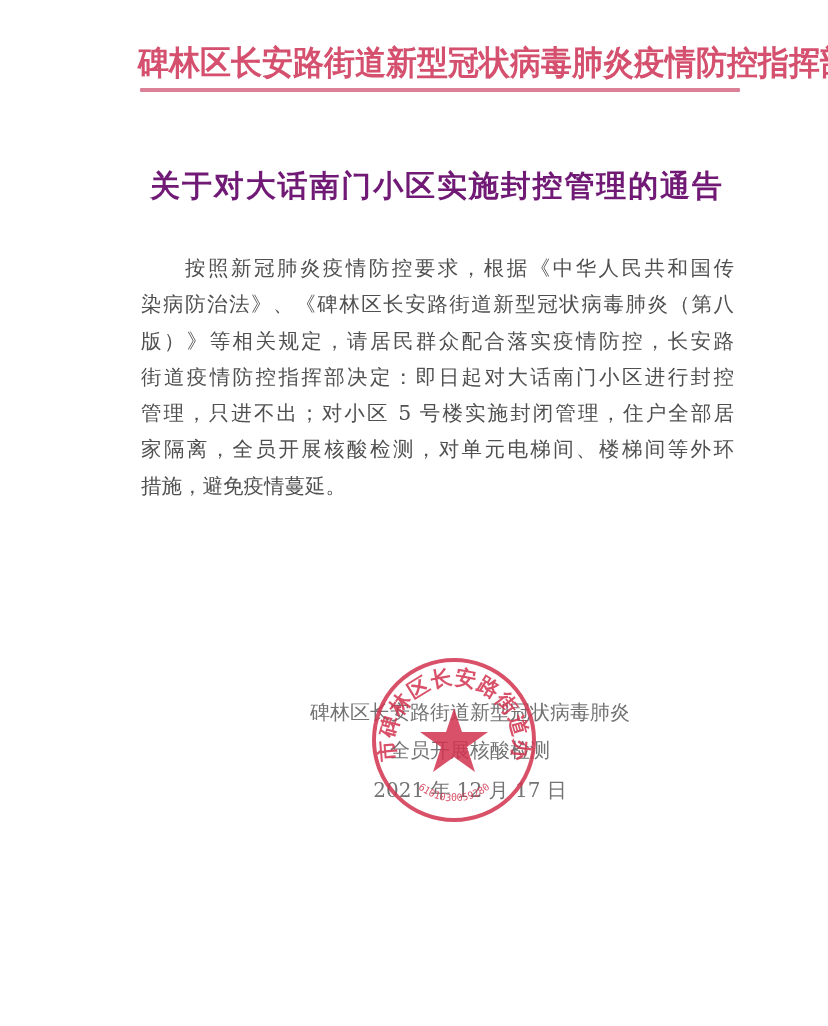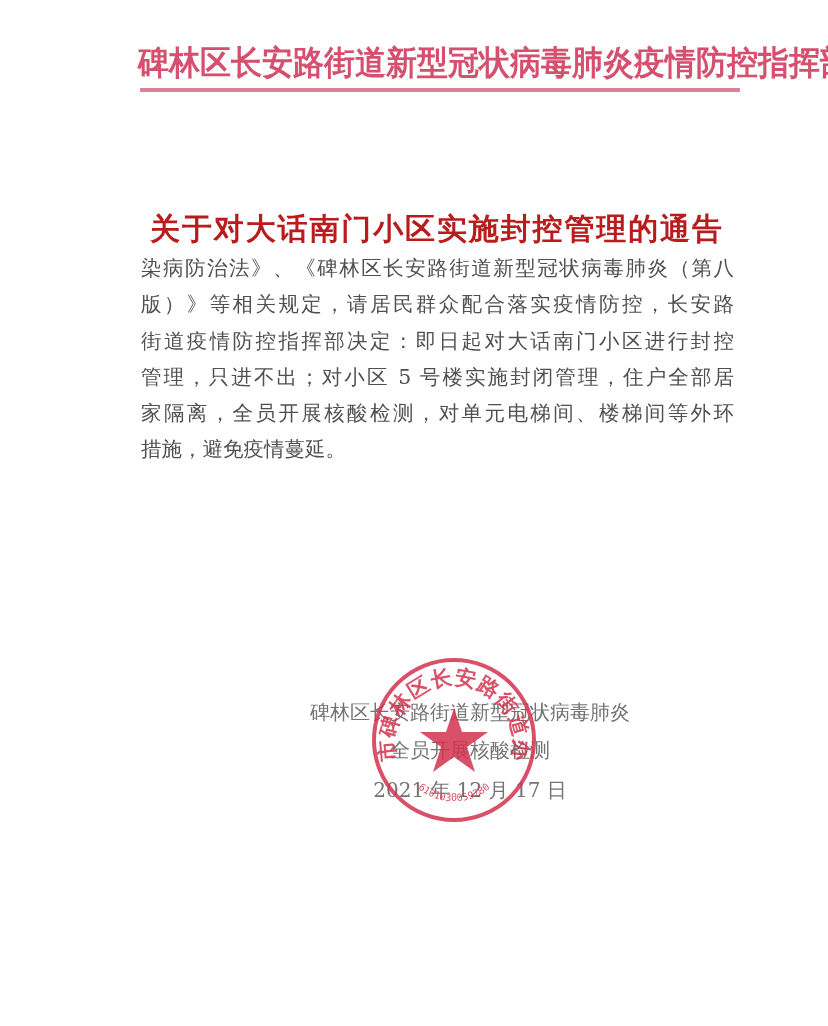--- a/index.html
+++ b/index.html
@@ -13,22 +13,22 @@
       font-weight: bold; font-size: 31px; letter-spacing: 0px; line-height: 44px;
       white-space: nowrap; text-align: justify; text-align-last: justify;
       transform: scaleY(1.08);
     }
     .header-rule {
       position: absolute; left: 140px; top: 88px; width: 600px; height: 4px;
       background: #db8096; border-radius: 1px;
     }
     .doc-title {
       position: absolute; left: 150px; top: 166px; width: 572px; height: 40px;
-      color: #b91c1c; font-weight: bold; font-size: 30px; line-height: 40px;
-      white-space: nowrap; text-align: justify; text-align-last: justify; margin-top: 43px;
+      color: #701a75; font-weight: bold; font-size: 30px; line-height: 40px;
+      white-space: nowrap; text-align: justify; text-align-last: justify;
     }
     .body-para {
       position: absolute; left: 141px; width: 593px;
       font-size: 20.5px; line-height: 36.3px; color: #505050;
     }
     .line {
       display: block; height: 36.3px; white-space: nowrap;
       text-align: justify; text-align-last: justify;
     }
     .line.short { text-align-last: left; }
@@ -44,20 +44,21 @@
   </style>
 </head>
 <body>
 
 <div class="header-title">碑林区长安路街道新型冠状病毒肺炎疫情防控指挥部</div>
 <div class="header-rule"></div>
 
 <div class="doc-title">关于对大话南门小区实施封控管理的通告</div>
 
 <div class="body-para" style="top:250px;">
+  <span class="line indent">按照新冠肺炎疫情防控要求，根据《中华人民共和国传</span>
   <span class="line">染病防治法》、《碑林区长安路街道新型冠状病毒肺炎（第八</span>
   <span class="line">版）》等相关规定，请居民群众配合落实疫情防控，长安路</span>
   <span class="line">街道疫情防控指挥部决定：即日起对大话南门小区进行封控</span>
   <span class="line">管理，只进不出；对小区 5 号楼实施封闭管理，住户全部居</span>
   <span class="line">家隔离，全员开展核酸检测，对单元电梯间、楼梯间等外环</span>
   <span class="line short">措施，避免疫情蔓延。</span>
 </div>
 
 <div class="signature" style="top:694px;">碑林区长安路街道新型冠状病毒肺炎</div>
 <div class="signature" style="top:732px;">全员开展核酸检测</div>

